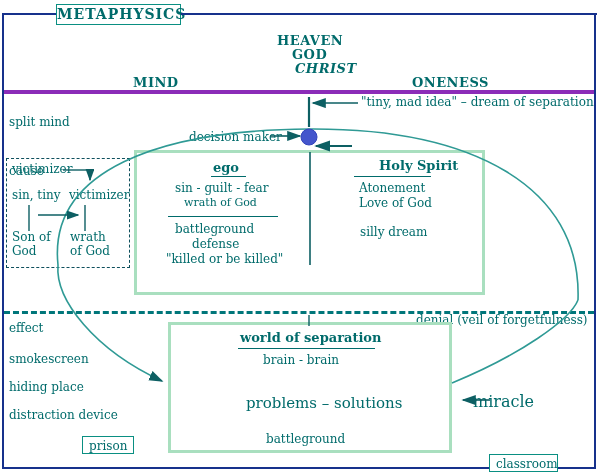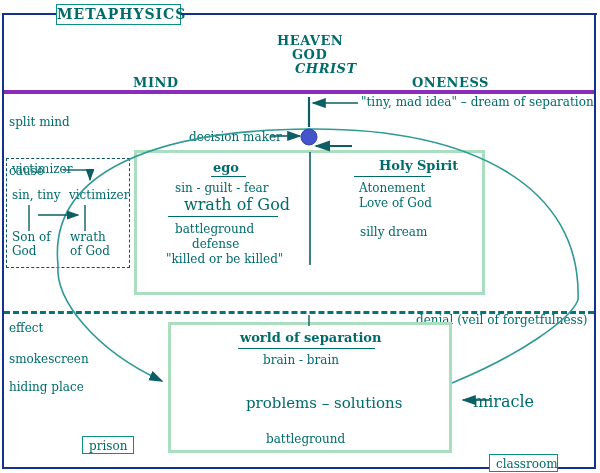--- a/index.html
+++ b/index.html
@@ -143,36 +143,37 @@
 
   <div class="txt" style="left:361px; top:96px; font-size:12px;">"tiny, mad idea"  –   dream of separation</div>
 
   <div class="txt" style="left:189px; top:131px; font-size:12px;">decision maker</div>
 
   <div class="txt" style="left:9px; top:116px; font-size:12px;">split mind</div>
   <div class="txt" style="left:9px; top:140px; font-size:12px;margin-top:25px;">cause</div>
   <div class="txt" style="left:9px; top:322px; font-size:12px;">effect</div>
   <div class="txt" style="left:9px; top:353px; font-size:12px;">smokescreen</div>
   <div class="txt" style="left:9px; top:381px; font-size:12px;">hiding place</div>
+  <div class="txt" style="left:9px; top:409px; font-size:12px;">distraction device</div>
 
   <div id="victimizer-box"></div>
   <div class="txt" style="left:12px; top:163px; font-size:12px;">victimizer</div>
   <div class="txt" style="left:12px; top:189px; font-size:12px;">sin, tiny</div>
   <div class="txt" style="left:69px; top:189px; font-size:12px;">victimizer</div>
   <div class="txt" style="left:12px; top:231px; font-size:12px;">Son of</div>
   <div class="txt" style="left:12px; top:245px; font-size:12px;">God</div>
   <div class="txt" style="left:70px; top:231px; font-size:12px;">wrath</div>
   <div class="txt" style="left:70px; top:245px; font-size:12px;">of God</div>
 
   <div class="green-box" id="mind-box"></div>
 
   <div class="txt bold" style="left:213px; top:161px; font-size:13px;">ego</div>
   <div class="underline-rule" style="left:211px; top:176px; width:35px;"></div>
   <div class="txt" style="left:175px; top:182px; font-size:12px;">sin - guilt - fear</div>
-  <div class="txt" style="left:184px; top:197px; font-size:16px;">wrath of God</div>
+  <div class="txt" style="left:184px; top:197px; font-size:11px;">wrath of God</div>
   <div class="underline-rule" style="left:168px; top:216px; width:110px;"></div>
   <div class="txt" style="left:175px; top:223px; font-size:12px;">battleground</div>
   <div class="txt" style="left:192px; top:238px; font-size:12px;">defense</div>
   <div class="txt" style="left:166px; top:253px; font-size:12px;">"killed or be killed"</div>
 
   <div class="txt bold" style="left:355px; top:159px; font-size:13px;margin-left:24px;">Holy Spirit</div>
   <div class="underline-rule" style="left:354px; top:176px; width:77px;"></div>
   <div class="txt" style="left:359px; top:182px; font-size:12px;">Atonement</div>
   <div class="txt" style="left:359px; top:197px; font-size:12px;">Love of God</div>
   <div class="txt" style="left:360px; top:226px; font-size:12px;">silly dream</div>

